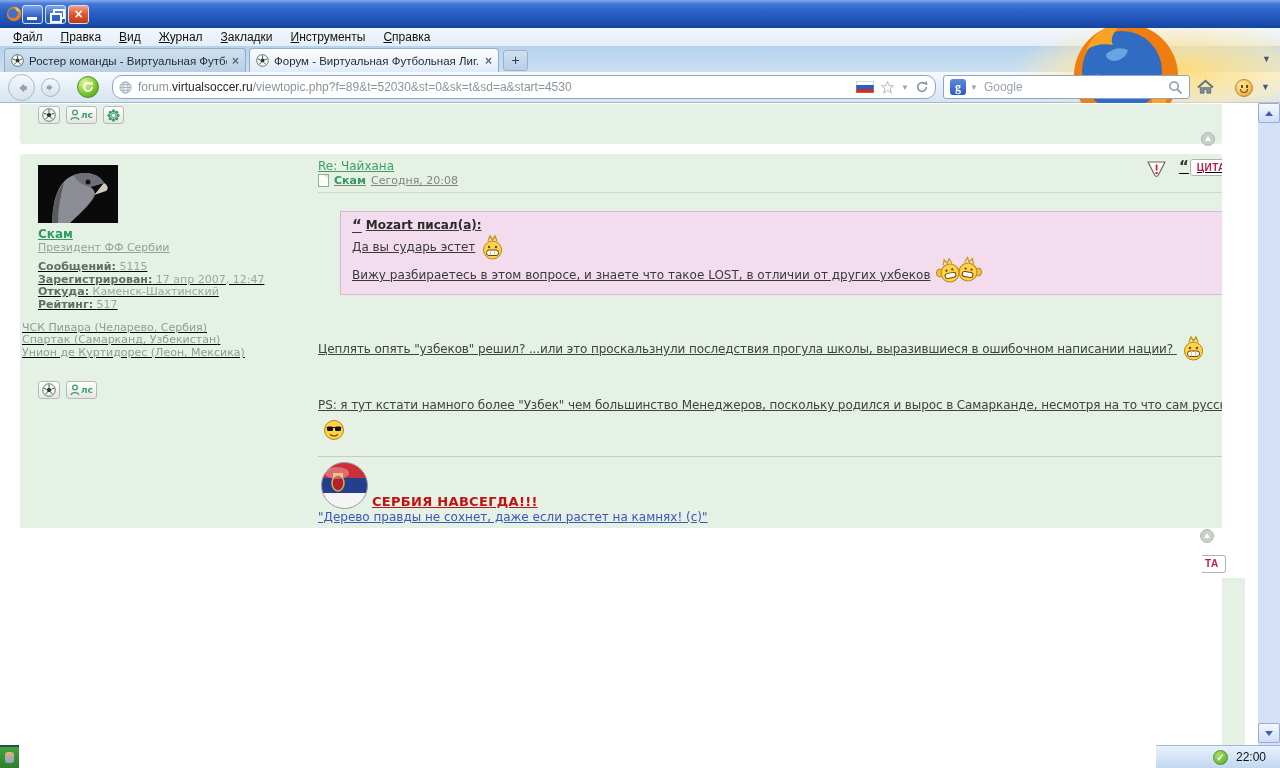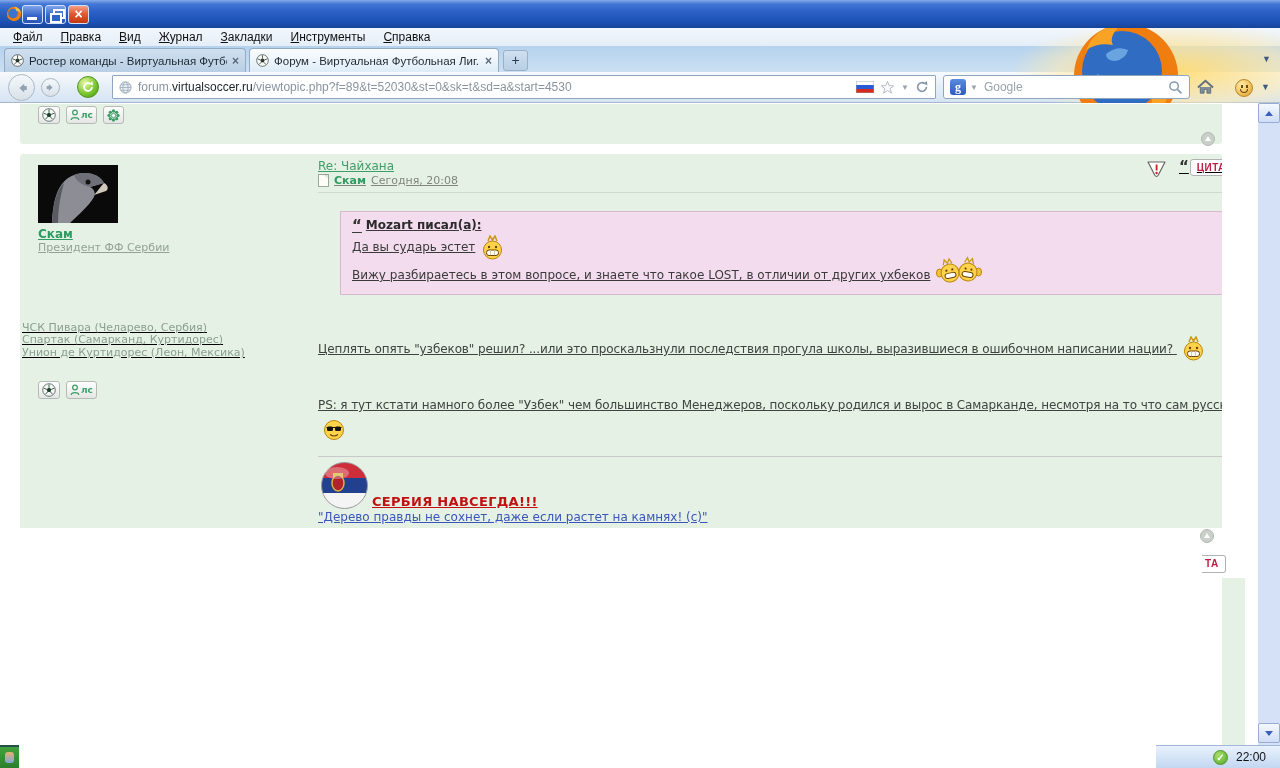--- a/index.html
+++ b/index.html
@@ -44,21 +44,21 @@
   .btn-back{left:8px;top:2px;width:27px;height:27px;border-radius:50%;
     background:linear-gradient(#f4f8fb,#d9e1e9);border:1px solid #aab8c4;box-sizing:border-box;
     display:flex;align-items:center;justify-content:center;}
   .btn-fwd{left:41px;top:6px;width:19px;height:19px;border-radius:50%;
     background:linear-gradient(#f4f8fb,#d9e1e9);border:1px solid #aab8c4;box-sizing:border-box;
     display:flex;align-items:center;justify-content:center;}
   .btn-orb{left:77px;top:4px;width:22px;height:22px;border-radius:50%;
     background:radial-gradient(circle at 35% 30%,#e9f8a5,#7cc832 55%,#3f9410);
     border:1px solid #55951e;box-sizing:border-box;display:flex;align-items:center;justify-content:center;}
   .urlbar{left:112px;top:3px;width:824px;height:24px;background:#fff;border:1px solid #90a6c0;
-    border-radius:1px;display:flex;align-items:center;padding:0 6px;box-sizing:border-box;}
+    border-radius:10px;display:flex;align-items:center;padding:0 6px;box-sizing:border-box;}
   .url-text{font-size:12px;margin-left:6px;white-space:nowrap;overflow:hidden;flex:1;}
   .url-prefix,.url-path{color:#8a949e;}
   .url-domain{color:#1c2228;}
   .url-icons{display:flex;align-items:center;gap:6px;padding-left:6px;}
   .chev{font-size:8px;color:#98a4b0;}
   .searchbar{left:943px;top:3px;width:247px;height:24px;background:#fff;border:1px solid #90a6c0;
     border-radius:3px;display:flex;align-items:center;padding:0 6px;box-sizing:border-box;gap:4px;}
   .gbox{width:16px;height:16px;border-radius:3px;background:linear-gradient(#5b8ae0,#2d5cc0);
     color:#fff;font-family:"Liberation Serif",serif;font-weight:bold;font-size:12px;line-height:16px;
     text-align:center;flex:none;}
@@ -339,23 +339,29 @@
           <rect width="80" height="58" fill="#0a0a0a"></rect>
           <path d="M14 58 C15 34 20 16 36 10 C50 5 62 10 66 18 L52 22 C56 24 58 28 56 32 C50 42 40 50 32 58 Z" fill="#8d8d96"></path>
           <path d="M36 10 C50 5 62 10 66 18 L52 22 C44 20 38 16 36 10 Z" fill="#6f6f78"></path>
           <path d="M66 18 C70 20 71 24 68 26 L56 30 C60 26 62 22 66 18 Z" fill="#cfcabc"></path>
           <circle cx="50" cy="17" r="2.5" fill="#141414"></circle>
           <path d="M14 58 C15 40 18 26 26 18 C22 32 20 44 20 58 Z" fill="#5a5a62"></path>
         </svg>
       </div>
       <div class="abs p-user nowrap" style="left:18px;top:73px;">Скам</div>
       <div class="abs p-rank nowrap" style="left:18px;top:87px;">Президент ФФ Сербии</div>
+      <div class="abs pcol" style="left:18px;top:107px;">
+        <div class="p-field nowrap"><span class="p-label">Сообщений:</span> <span class="p-val">5115</span></div>
+        <div class="p-field nowrap"><span class="p-label">Зарегистрирован:</span> <span class="p-val">17 апр 2007, 12:47</span></div>
+        <div class="p-field nowrap"><span class="p-label">Откуда:</span> <span class="p-val">Каменск-Шахтинский</span></div>
+        <div class="p-field nowrap"><span class="p-label">Рейтинг:</span> <span class="p-val">517</span></div>
+      </div>
       <div class="abs pcol" style="left:2px;top:168px;">
         <div class="p-team nowrap">ЧСК Пивара (Челарево, Сербия)</div>
-        <div class="p-team nowrap">Спартак (Самарканд, Куртидорес)</div>
+        <div class="p-team nowrap">Спартак (Самарканд, Узбекистан)</div>
         <div class="p-team nowrap">Унион де Куртидорес (Леон, Мексика)</div>
       </div>
       <div class="fbtn-row" style="left:18px;top:227px;">
         <span class="fbtn">
           <svg width="14" height="14" viewBox="0 0 20 20">
             <circle cx="10" cy="10" r="9" fill="#f4f8f4" stroke="#2d4a3a"></circle>
             <polygon points="10,6.5 13.4,9 12.1,12.8 7.9,12.8 6.6,9" fill="#23402f"></polygon>
             <path d="M10 6.5 V2 M13.4 9 L17.5 7.5 M12.1 12.8 L15 16 M7.9 12.8 L5 16 M6.6 9 L2.5 7.5" stroke="#23402f" stroke-width="1.2" fill="none"></path>
           </svg>
         </span>

